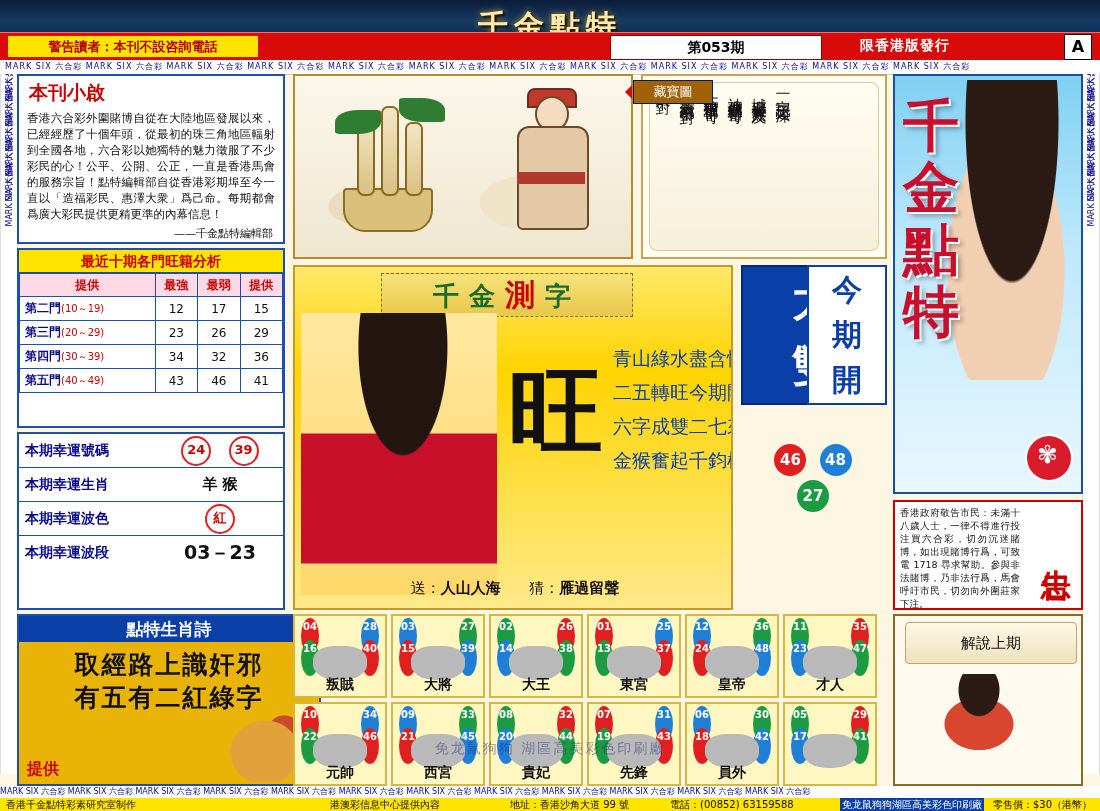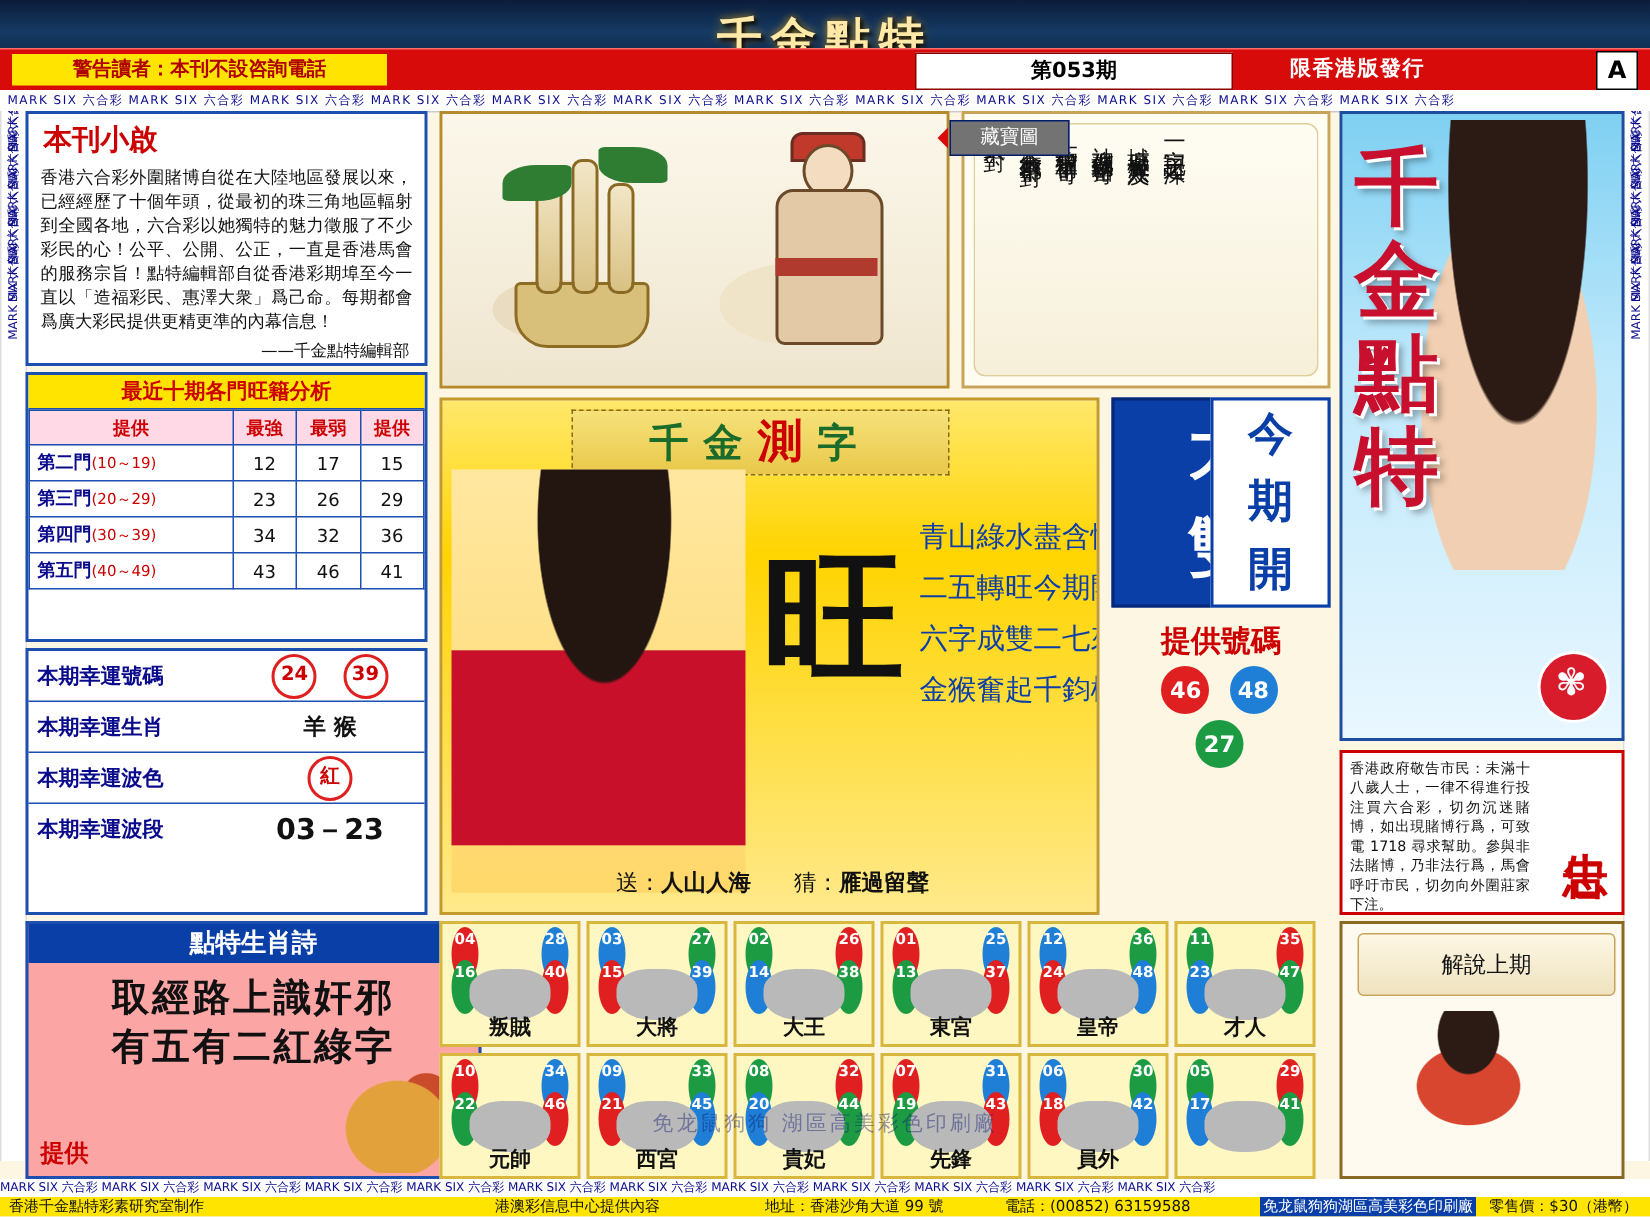--- a/index.html
+++ b/index.html
@@ -87,21 +87,21 @@
 
   
   #scroll{left:624px;top:0;width:246px;height:185px;background:#fffdf2;border:2px solid #c8a45a;}
   .scroll-inner{position:absolute;inset:6px;background:linear-gradient(180deg,#fffdf3,#f6efd9);
     border-radius:8px;box-shadow:inset 0 0 0 1px #e0cf9e;}
   .vtext{writing-mode:vertical-rl;text-orientation:upright;font-family:"DejaVu Serif","Liberation Serif",serif;
     font-size:15px;line-height:20px;color:#111;letter-spacing:2px;}
   .scroll-cols{position:absolute;left:10px;top:10px;height:155px;display:flex;flex-direction:row-reverse;gap:4px;}
 
   
-  #treasure{position:absolute;left:616px;top:6px;width:78px;height:22px;background:#737373;color:#fff;
+  #treasure{position:absolute;left:616px;top:6px;width:78px;height:22px;background:#a16207;color:#fff;
     font-size:13px;text-align:center;line-height:22px;border:1px solid #021c6b;z-index:5;}
   #treasure:before{content:"";position:absolute;left:-16px;top:4px;border:7px solid transparent;border-right-color:#d80b0b;}
 
   
   #bigtitle{left:876px;top:0;width:190px;height:420px;border:2px solid #1b4ea0;
     background:linear-gradient(180deg,#7fd0f2,#bde8fb 40%,#e9f7ff);overflow:hidden;}
   .girl{position:absolute;right:-6px;top:4px;width:150px;height:300px;
     background:
       radial-gradient(ellipse at 50% 14%, #2b1b14 0 46px, transparent 47px),
       radial-gradient(ellipse at 50% 26%, #f0cdb0 0 32px, transparent 33px),
@@ -176,21 +176,21 @@
   #nums{left:716px;top:370px;width:160px;height:70px;border:none;background:transparent;}
   #nums .ball{width:32px;height:32px;line-height:32px;font-size:15px;}
 
   
   #notice{left:876px;top:426px;width:190px;height:110px;border:2px solid #c00;background:#fff;}
   #notice .nt-txt{position:absolute;left:5px;top:4px;width:120px;font-size:9.5px;line-height:13px;color:#111;text-align:justify;}
   #notice .nt-big{position:absolute;right:8px;top:16px;font-family:"DejaVu Serif","Liberation Serif",serif;
     font-size:30px;font-weight:bold;color:#c00;line-height:34px;text-align:center;}
 
   
-  #poem{left:0;top:540px;width:304px;height:172px;border:2px solid #1c4fb0;background:#fca5a5;}
+  #poem{left:0;top:540px;width:304px;height:172px;border:2px solid #1c4fb0;background:#eab308;}
   .pm-title{height:26px;background:#0a3fa8;color:#fff;font-size:17px;font-weight:bold;text-align:center;line-height:26px;
     font-family:"DejaVu Serif","Liberation Serif",serif;}
   .pm-lines{padding:6px 4px 0 4px;}
   .pm-lines div{font-family:"DejaVu Serif","Liberation Serif",serif;font-size:25px;font-weight:bold;color:#111;
     text-align:center;line-height:33px;letter-spacing:2px;}
   .pm-sub{position:absolute;left:8px;bottom:4px;font-size:16px;color:#c00;font-weight:bold;
     font-family:"DejaVu Serif","Liberation Serif",serif;}
   .rooster{position:absolute;right:6px;bottom:2px;width:96px;height:74px;
     background:
       radial-gradient(ellipse at 50% 60%, #e2a13a 0 34px, transparent 35px),
@@ -410,21 +410,20 @@
       <span>大</span>
       <span>雙</span>
     </div>
 
     <div class="box" id="jinqi">
       <span>今</span>
       <span>期</span>
       <span>開</span>
     </div>
 
-    <div class="box" id="supply">提供號碼</div>
 
     <div class="box" id="nums">
       <div style="text-align:center;">
         <span class="ball red">46</span>
         <span class="ball blue">48</span>
       </div>
       <div style="text-align:center;margin-top:4px;">
         <span class="ball green">27</span>
       </div>
     </div>

